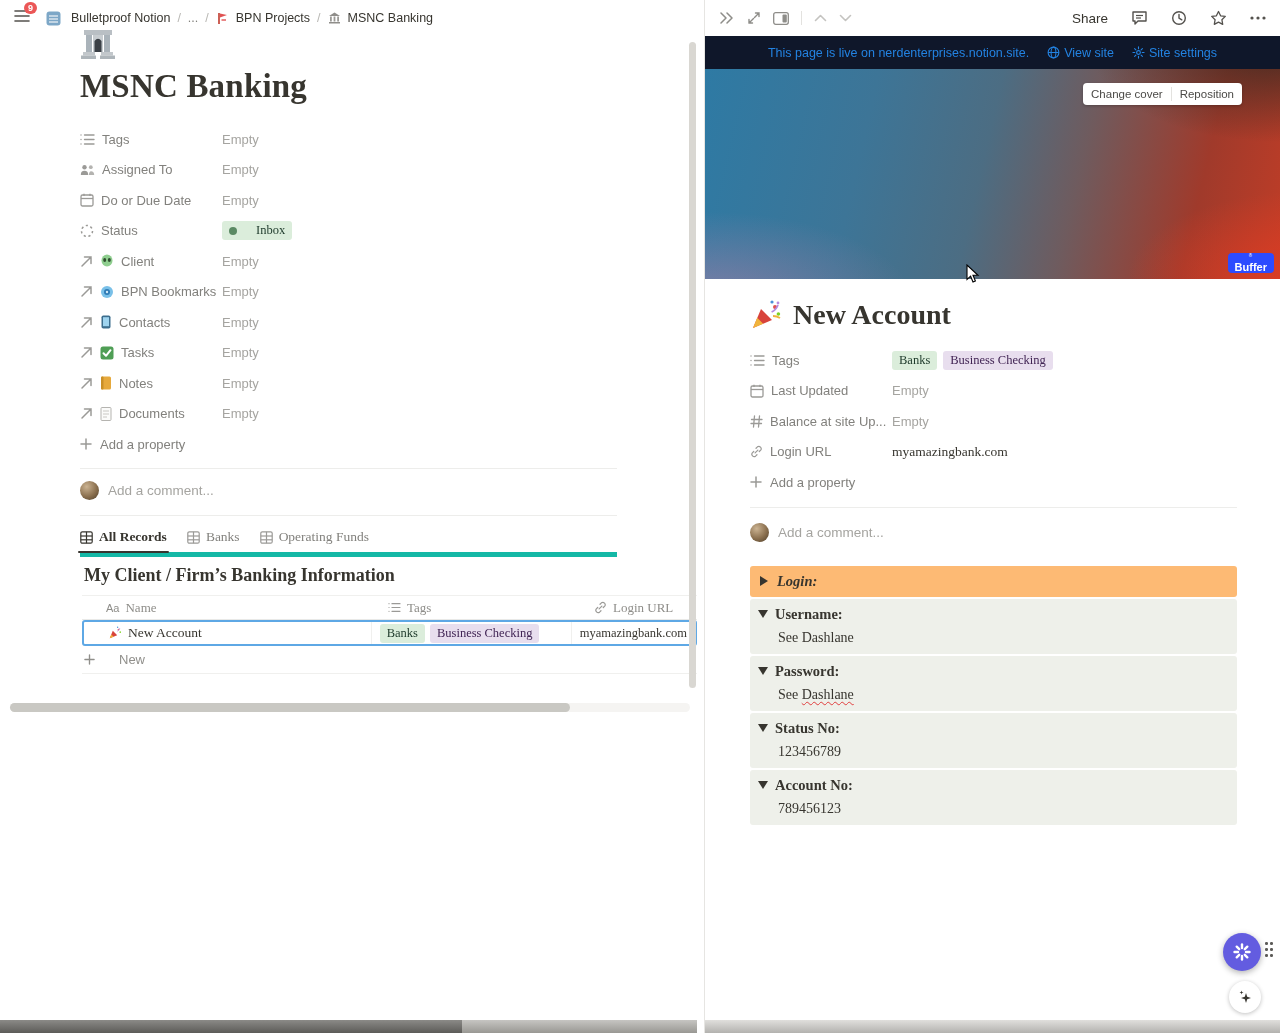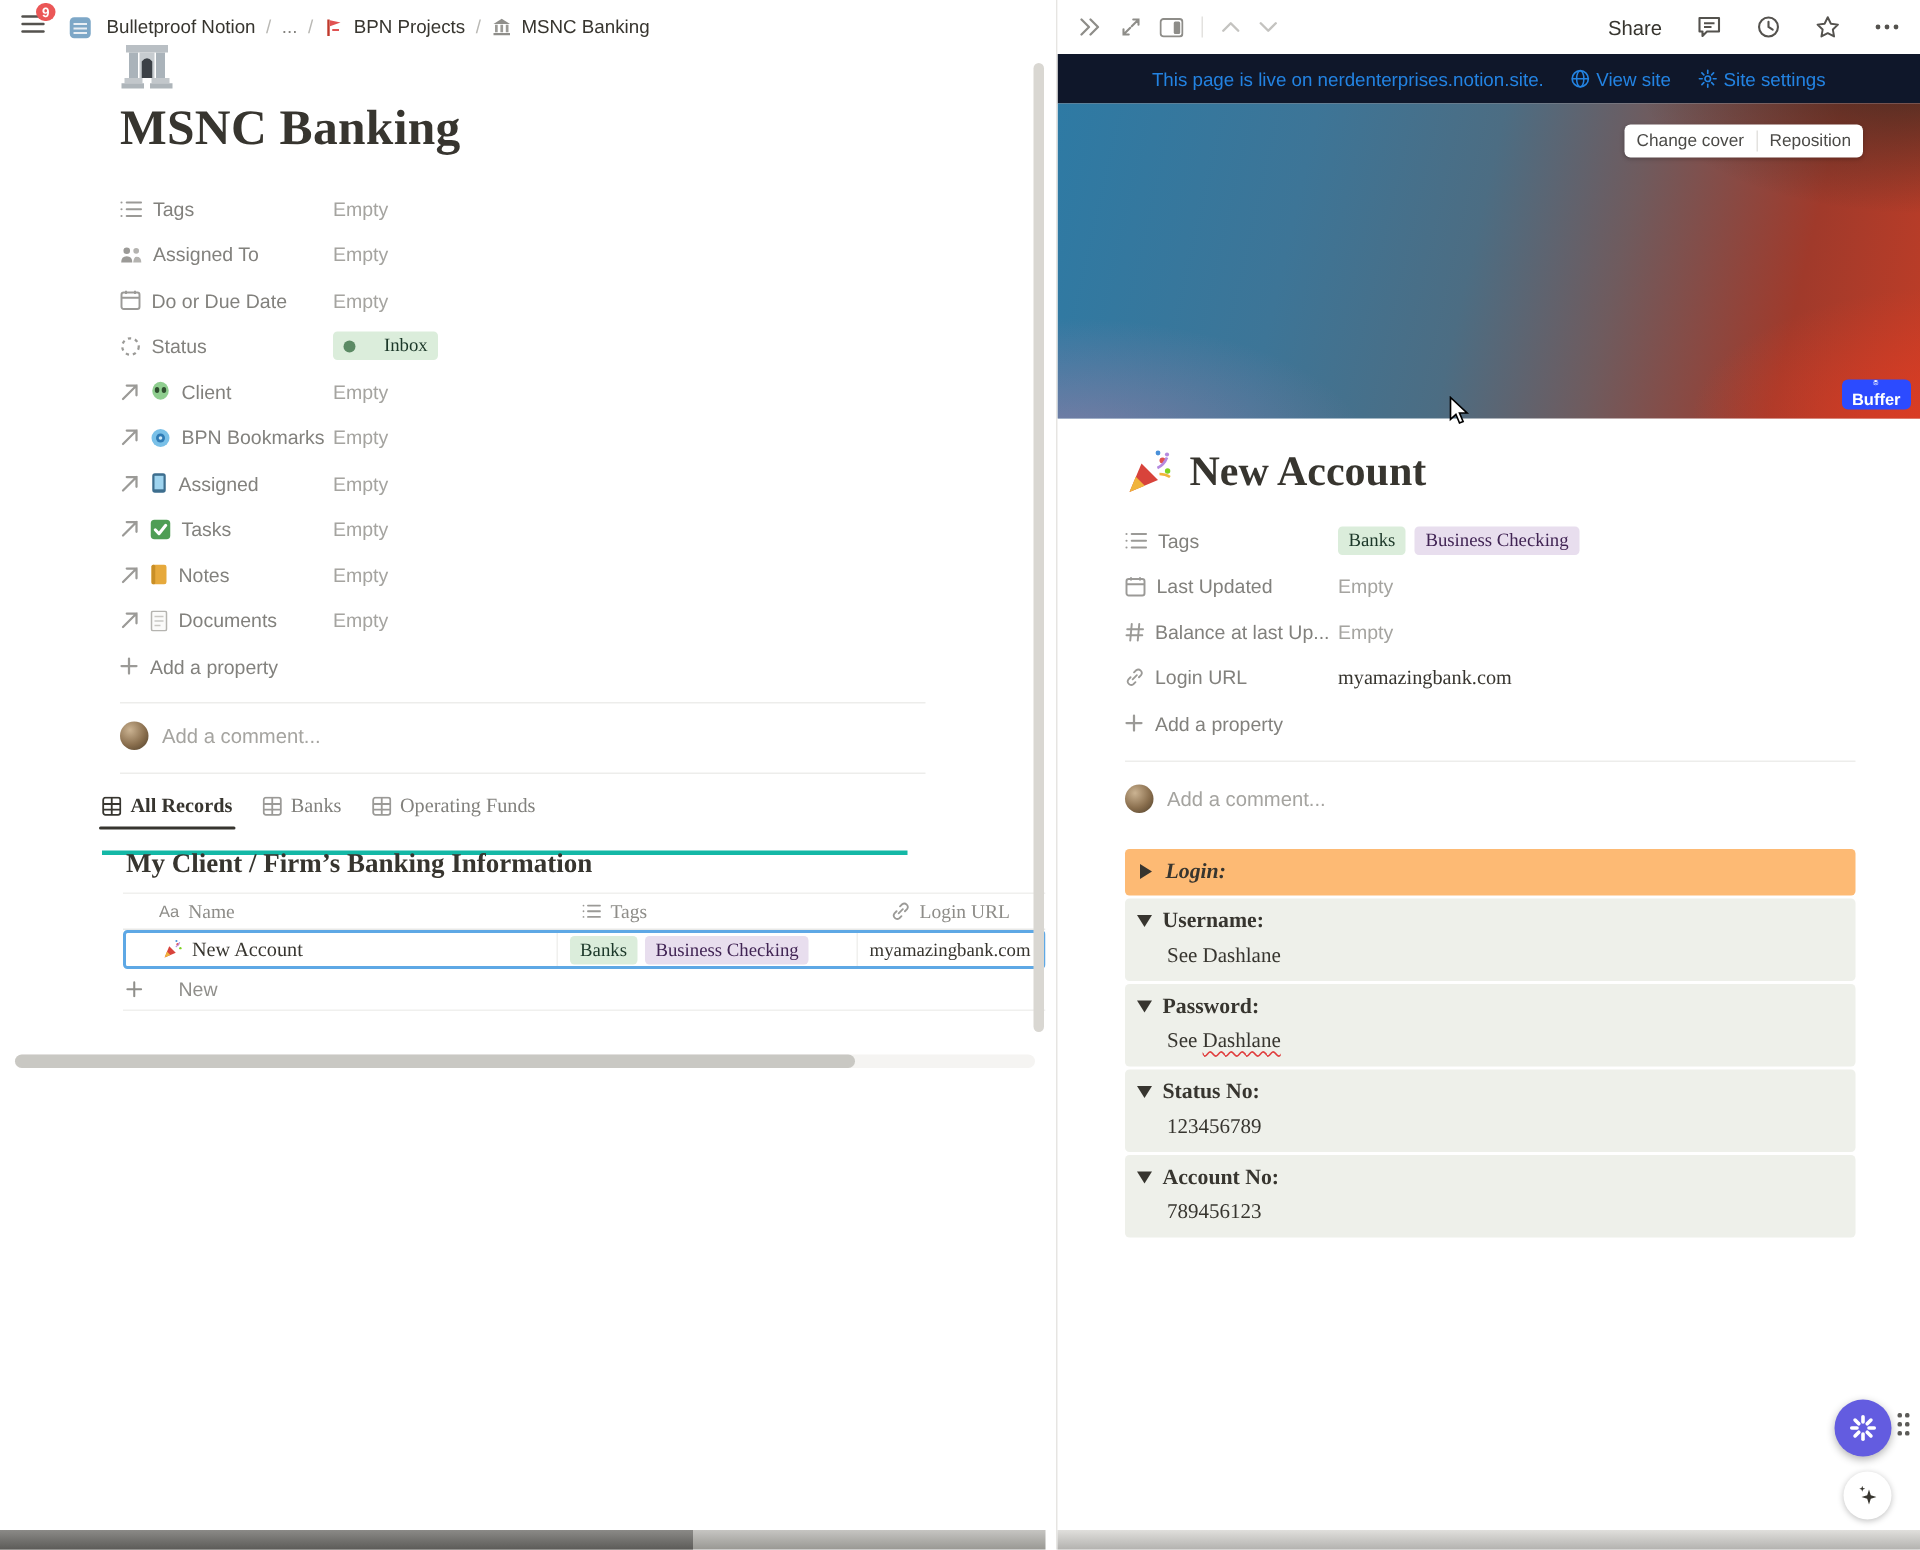--- a/index.html
+++ b/index.html
@@ -57,21 +57,21 @@
   .pill.green { background:#dbeddb; color:#1c3829; }
   .pill.purple { background:#e8deee; color:#412454; }
   .pill .dot { width:8px; height:8px; border-radius:50%; background:#5b8a64; }
   .addprop { display:flex; align-items:center; gap:8px; height:30px; color:#82817d; font-size:13px; cursor:pointer; }
 
   .divider { position:absolute; left:80px; width:537px; height:1px; background:#ededeb; }
   .comment-row { position:absolute; left:80px; display:flex; align-items:center; gap:9px; }
   .avatar { width:19px; height:19px; border-radius:50%; background:radial-gradient(circle at 35% 30%, #cbb392, #8a6f4e 55%, #4c3c28); }
   .comment-ph { font-size:13.5px; color:#a5a4a0; }
 
-  .tabs { position:absolute; left:68px; top:529px; width:537px; border-bottom:3px solid #14b8a6; display:flex; gap:20px; padding-bottom:22px; }
+  .tabs { position:absolute; left:80px; top:529px; width:537px; border-bottom:5px solid #14b8a6; display:flex; gap:20px; padding-bottom:7px; }
   .tab { display:flex; align-items:center; gap:6px; font-size:13.5px; font-family:"Liberation Serif", serif; color:#82817d; cursor:pointer; position:relative; }
   .tab.active { color:#37352f; font-weight:bold; }
   .tab.active::after { content:""; position:absolute; left:-2px; right:-2px; bottom:-8px; height:2.5px; background:#37352f; border-radius:1px; }
 
   .section-title { position:absolute; left:84px; top:565px; font-size:18px; font-weight:bold; }
 
   .dbtable { position:absolute; left:82px; top:595px; width:615px; font-family:"Liberation Serif", serif; }
   .thead { display:flex; height:25px; align-items:center; border-top:1px solid #f0f0ee; border-bottom:1px solid #e9e9e7; color:#8e8d89; font-size:13px; }
   .th { display:flex; align-items:center; gap:6px; padding:0 8px; }
   .th.c1 { width:298px; padding-left:24px; }
@@ -271,21 +271,21 @@
     </div>
     <div class="prop-row">
       <div class="prop-left">
         <svg width="13" height="13" viewBox="0 0 13 13">
             <path d="M2 11 L11 2 M4.5 2 H11 V8.5" stroke="#9b9a97" stroke-width="1.5" fill="none" stroke-linecap="round"></path>
           </svg>
         <svg width="12" height="14" viewBox="0 0 12 14">
             <rect x="1.5" y="0.5" width="9" height="13" rx="1.8" fill="#3d6e8e"></rect>
             <rect x="3" y="2.2" width="6" height="9" fill="#9fd4ef"></rect>
           </svg>
-        <span class="lbl">Assigned</span>
+        <span class="lbl">Contacts</span>
       </div>
       <span class="prop-val">Empty</span>
     </div>
     <div class="prop-row">
       <div class="prop-left">
         <svg width="13" height="13" viewBox="0 0 13 13">
             <path d="M2 11 L11 2 M4.5 2 H11 V8.5" stroke="#9b9a97" stroke-width="1.5" fill="none" stroke-linecap="round"></path>
           </svg>
         <svg width="14" height="14" viewBox="0 0 14 14">
             <rect x="0.5" y="0.5" width="13" height="13" rx="2.5" fill="#4f9e55"></rect>
@@ -559,21 +559,21 @@
       <div class="prop-row">
         <div class="prop-left">
           <svg width="13" height="13" viewBox="0 0 13 13">
               <g stroke="#9b9a97" stroke-width="1.3" stroke-linecap="round">
                 <line x1="4.5" y1="1" x2="3.5" y2="12"></line>
                 <line x1="9.5" y1="1" x2="8.5" y2="12"></line>
                 <line x1="1.5" y1="4.5" x2="12" y2="4.5"></line>
                 <line x1="1" y1="8.5" x2="11.5" y2="8.5"></line>
               </g>
             </svg>
-          <span class="lbl">Balance at last Up...</span>
+          <span class="lbl">Balance at site Up...</span>
         </div>
         <span class="prop-val">Empty</span>
       </div>
       <div class="prop-row">
         <div class="prop-left">
           <svg width="13" height="13" viewBox="0 0 14 14">
               <path d="M5.5 8.5 L8.5 5.5 M4 7 L2.5 8.5 a2.5 2.5 0 0 0 3.5 3.5 L7.5 10.5 M6.5 3.5 L8 2 a2.5 2.5 0 0 1 3.5 3.5 L10 7" stroke="#9b9a97" stroke-width="1.3" fill="none" stroke-linecap="round"></path>
             </svg>
           <span class="lbl">Login URL</span>
         </div>

